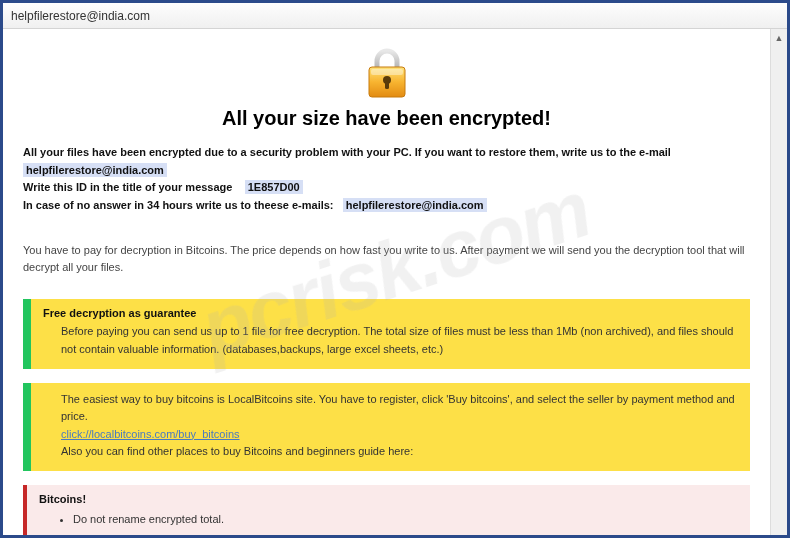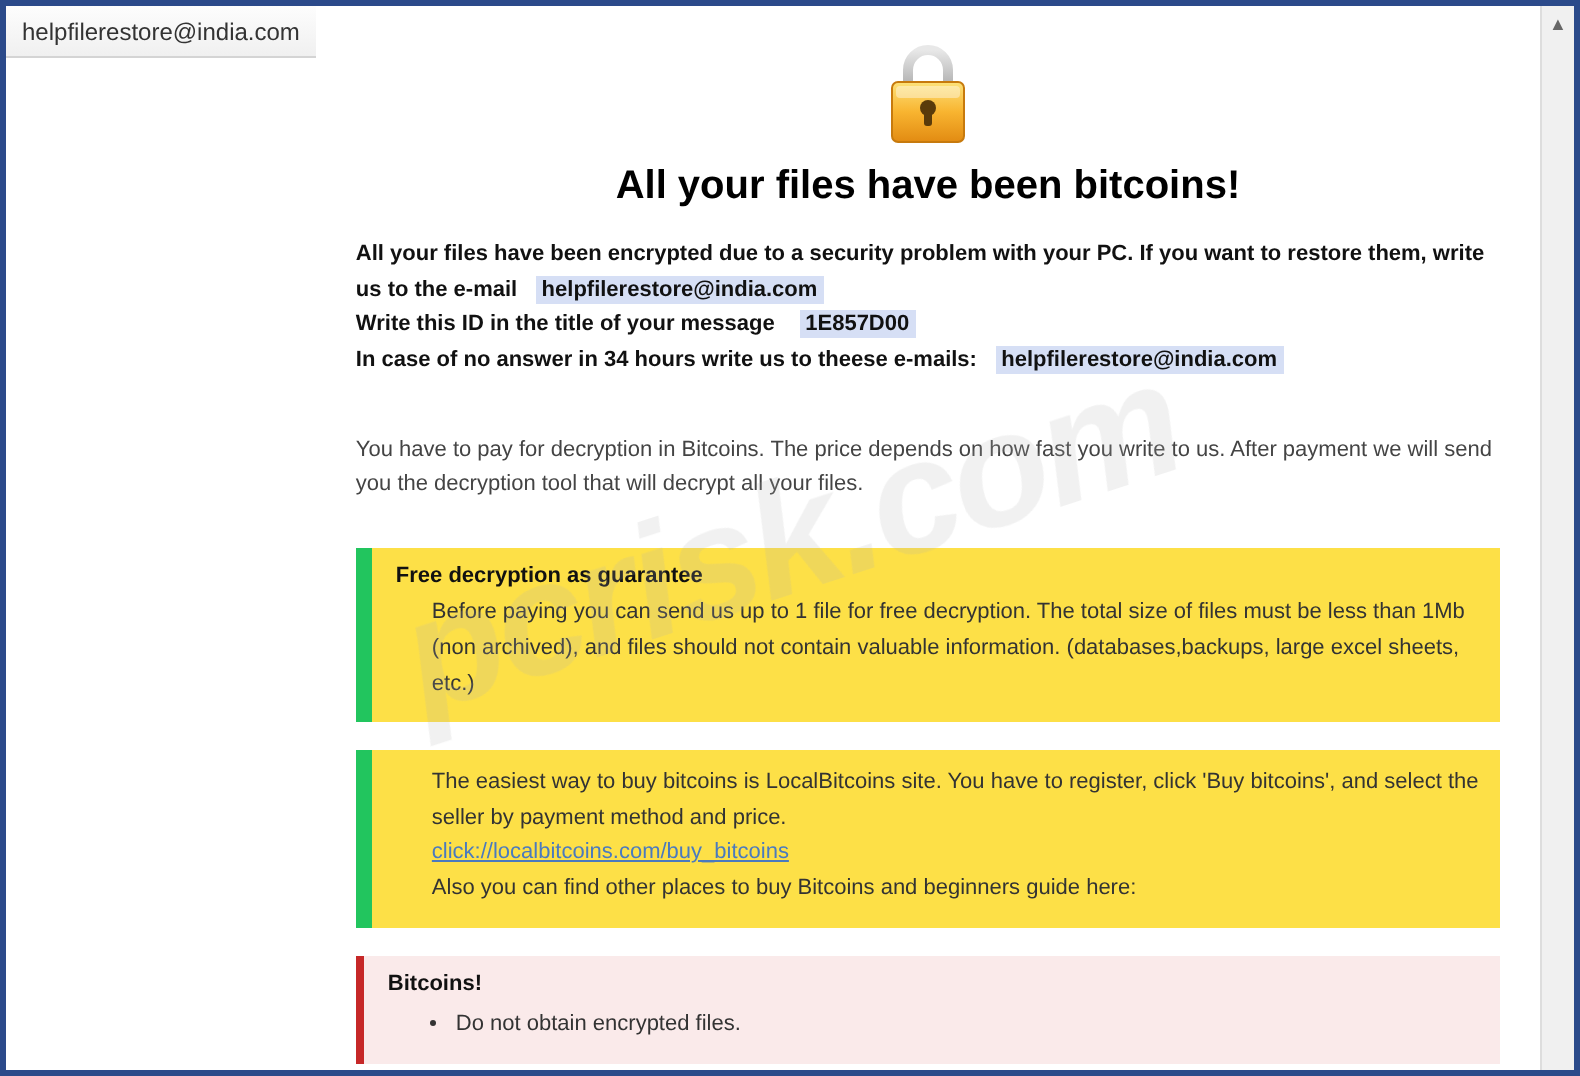--- a/index.html
+++ b/index.html
@@ -10,21 +10,21 @@
       height: 538px;
       overflow: hidden;
     }
     .window {
       width: 786px;
       height: 534px;
       margin: 2px;
       background: #fff;
       border: 1px solid #2b4a8a;
       display: flex;
-      flex-direction: row;
+      flex-direction: column;
     }
     .titlebar {
       height: 26px;
       background: linear-gradient(#fdfdfd, #f0f0f0);
       border-bottom: 1px solid #d4d4d4;
       display: flex;
       align-items: center;
       padding: 0 8px;
       font-size: 12px;
       color: #333;
@@ -167,21 +167,21 @@
             </linearGradient>
           </defs>
           <path d="M14 22 v-8 a10 10 0 0 1 20 0 v8" fill="none" stroke="url(#shGrad)" stroke-width="5"></path>
           <rect x="6" y="20" width="36" height="30" rx="3" fill="url(#bodyGrad)" stroke="#c77a0d" stroke-width="1"></rect>
           <rect x="8" y="22" width="32" height="6" rx="2" fill="rgba(255,255,255,0.4)"></rect>
           <circle cx="24" cy="33" r="4" fill="#5a3b0a"></circle>
           <rect x="22" y="34" width="4" height="8" rx="1.5" fill="#5a3b0a"></rect>
         </svg>
       </div>
 
-      <div class="main-title">All your files have been bitcoins!</div>
+      <div class="main-title">All your size have been encrypted!</div>
 
       <div class="intro-text">
         <span class="bold">All your files have been encrypted due to a security problem with your PC. If you want to restore them, write us to the e-mail</span>
         <span>&nbsp;</span>
         <span class="highlight">helpfilerestore@india.com</span><br>
         <span class="bold">Write this ID in the title of your message</span>
         <span>&nbsp;&nbsp;</span>
         <span class="highlight">1E857D00</span><br>
         <span class="bold">In case of no answer in 34 hours write us to theese e-mails:</span>
         <span>&nbsp;</span>
@@ -199,21 +199,21 @@
         <div class="section-body">
           <span>The easiest way to buy bitcoins is LocalBitcoins site. You have to register, click 'Buy bitcoins', and select the seller by payment method and price.</span><br>
           <span class="link">click://localbitcoins.com/buy_bitcoins</span><br>
           <span>Also you can find other places to buy Bitcoins and beginners guide here:</span><br>
         </div>
       </div>
 
       <div class="section section-red">
         <div class="section-title">Bitcoins!</div>
         <ul>
-          <li>Do not obtain encrypted files.</li>
+          <li>Do not rename encrypted total.</li>
 
         </ul>
       </div>
 
     </div>
     <div class="scrollbar">
       <div class="scrollbar-arrow">▲</div>
     </div>
   </div>
   <div class="watermark">pcrisk.com</div>

